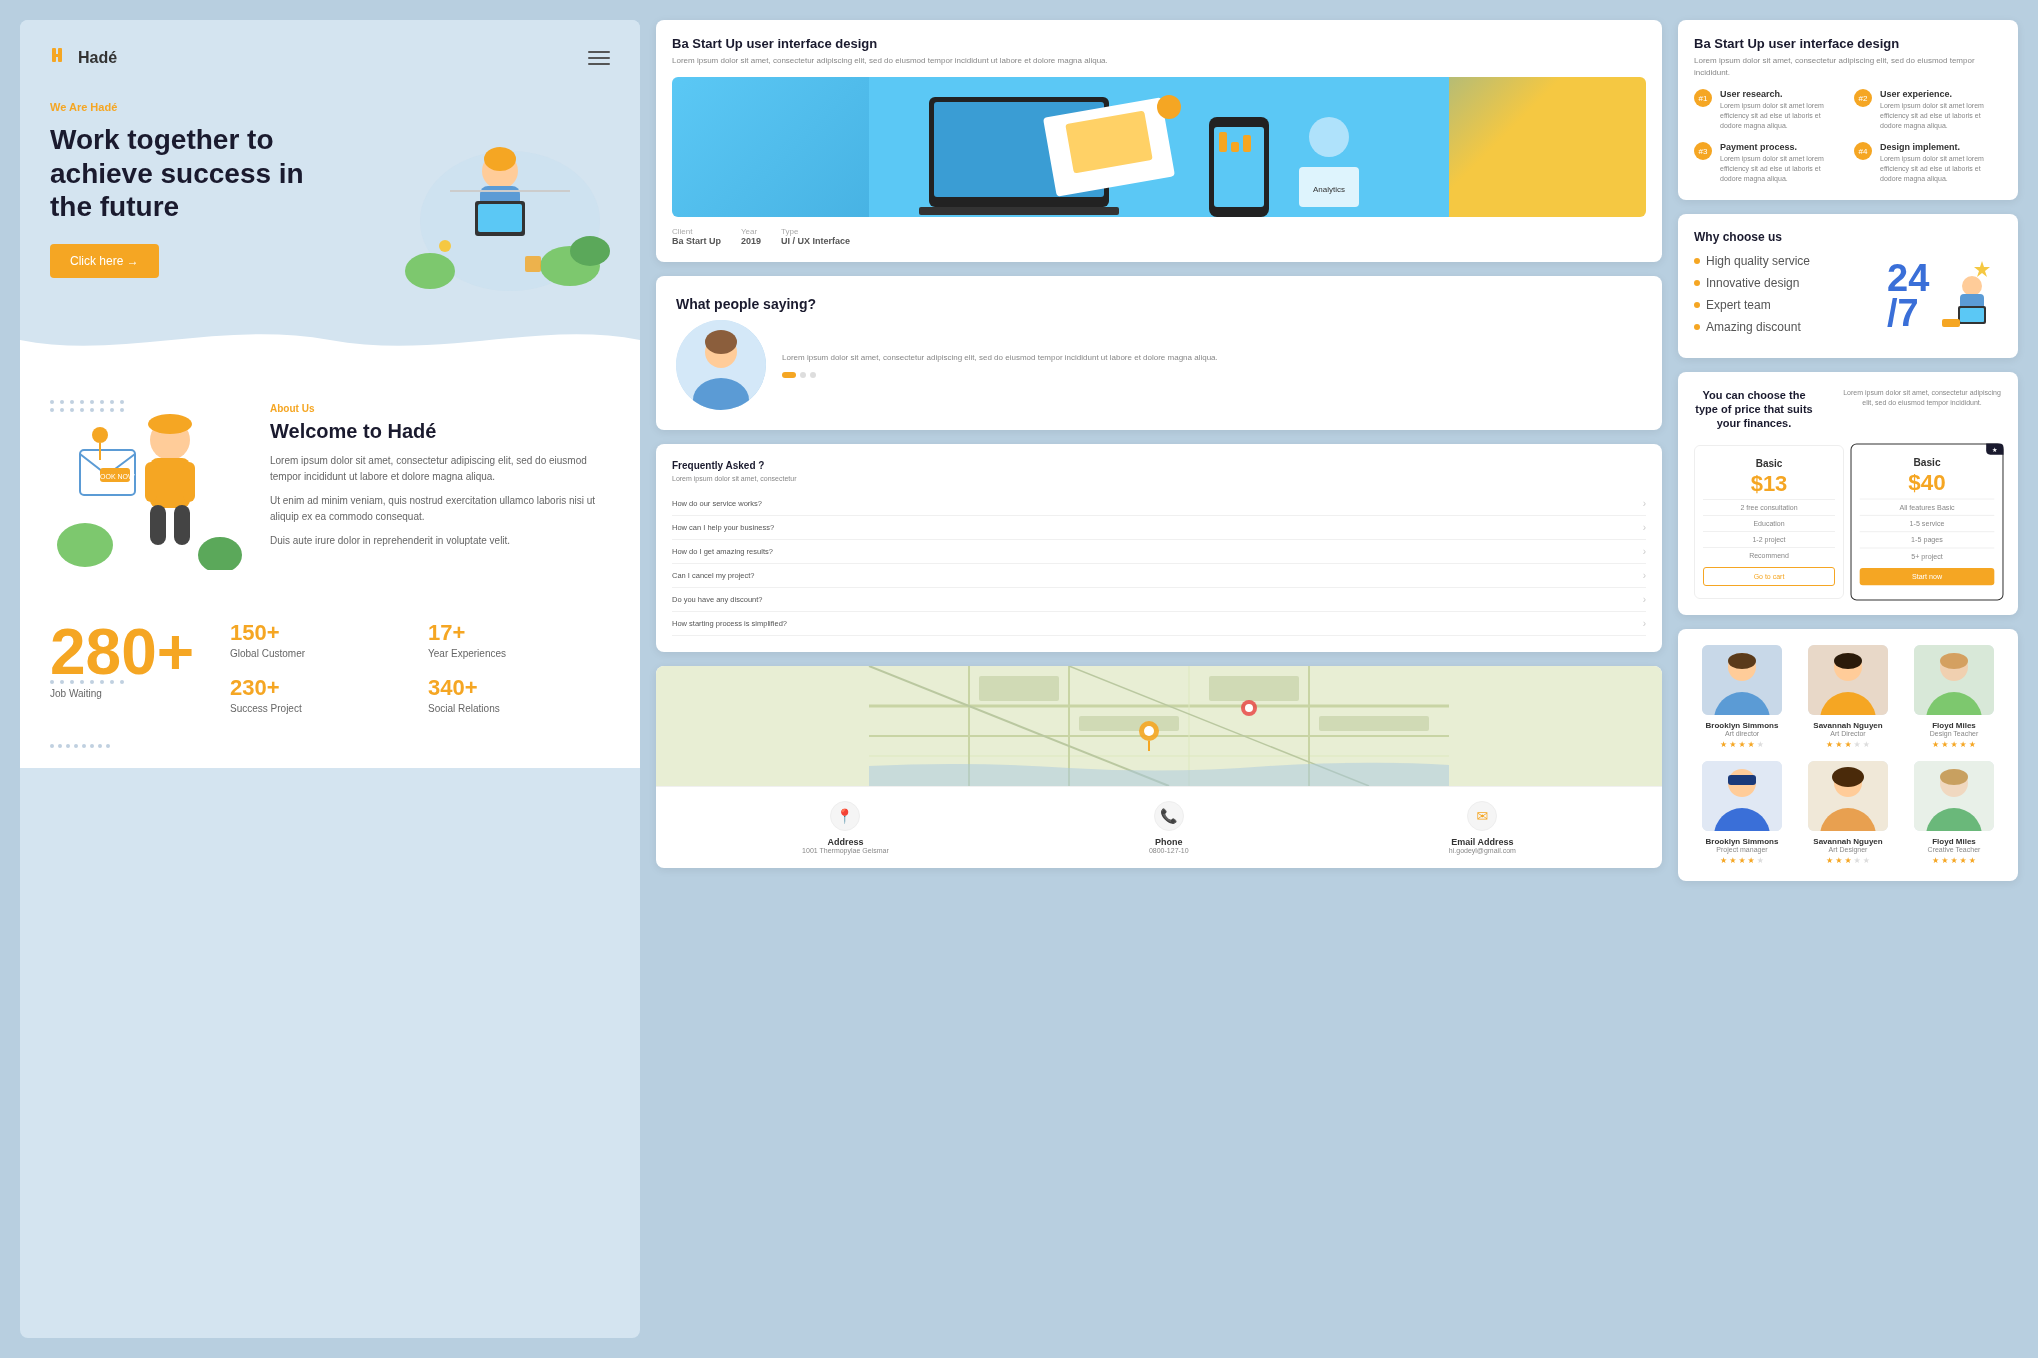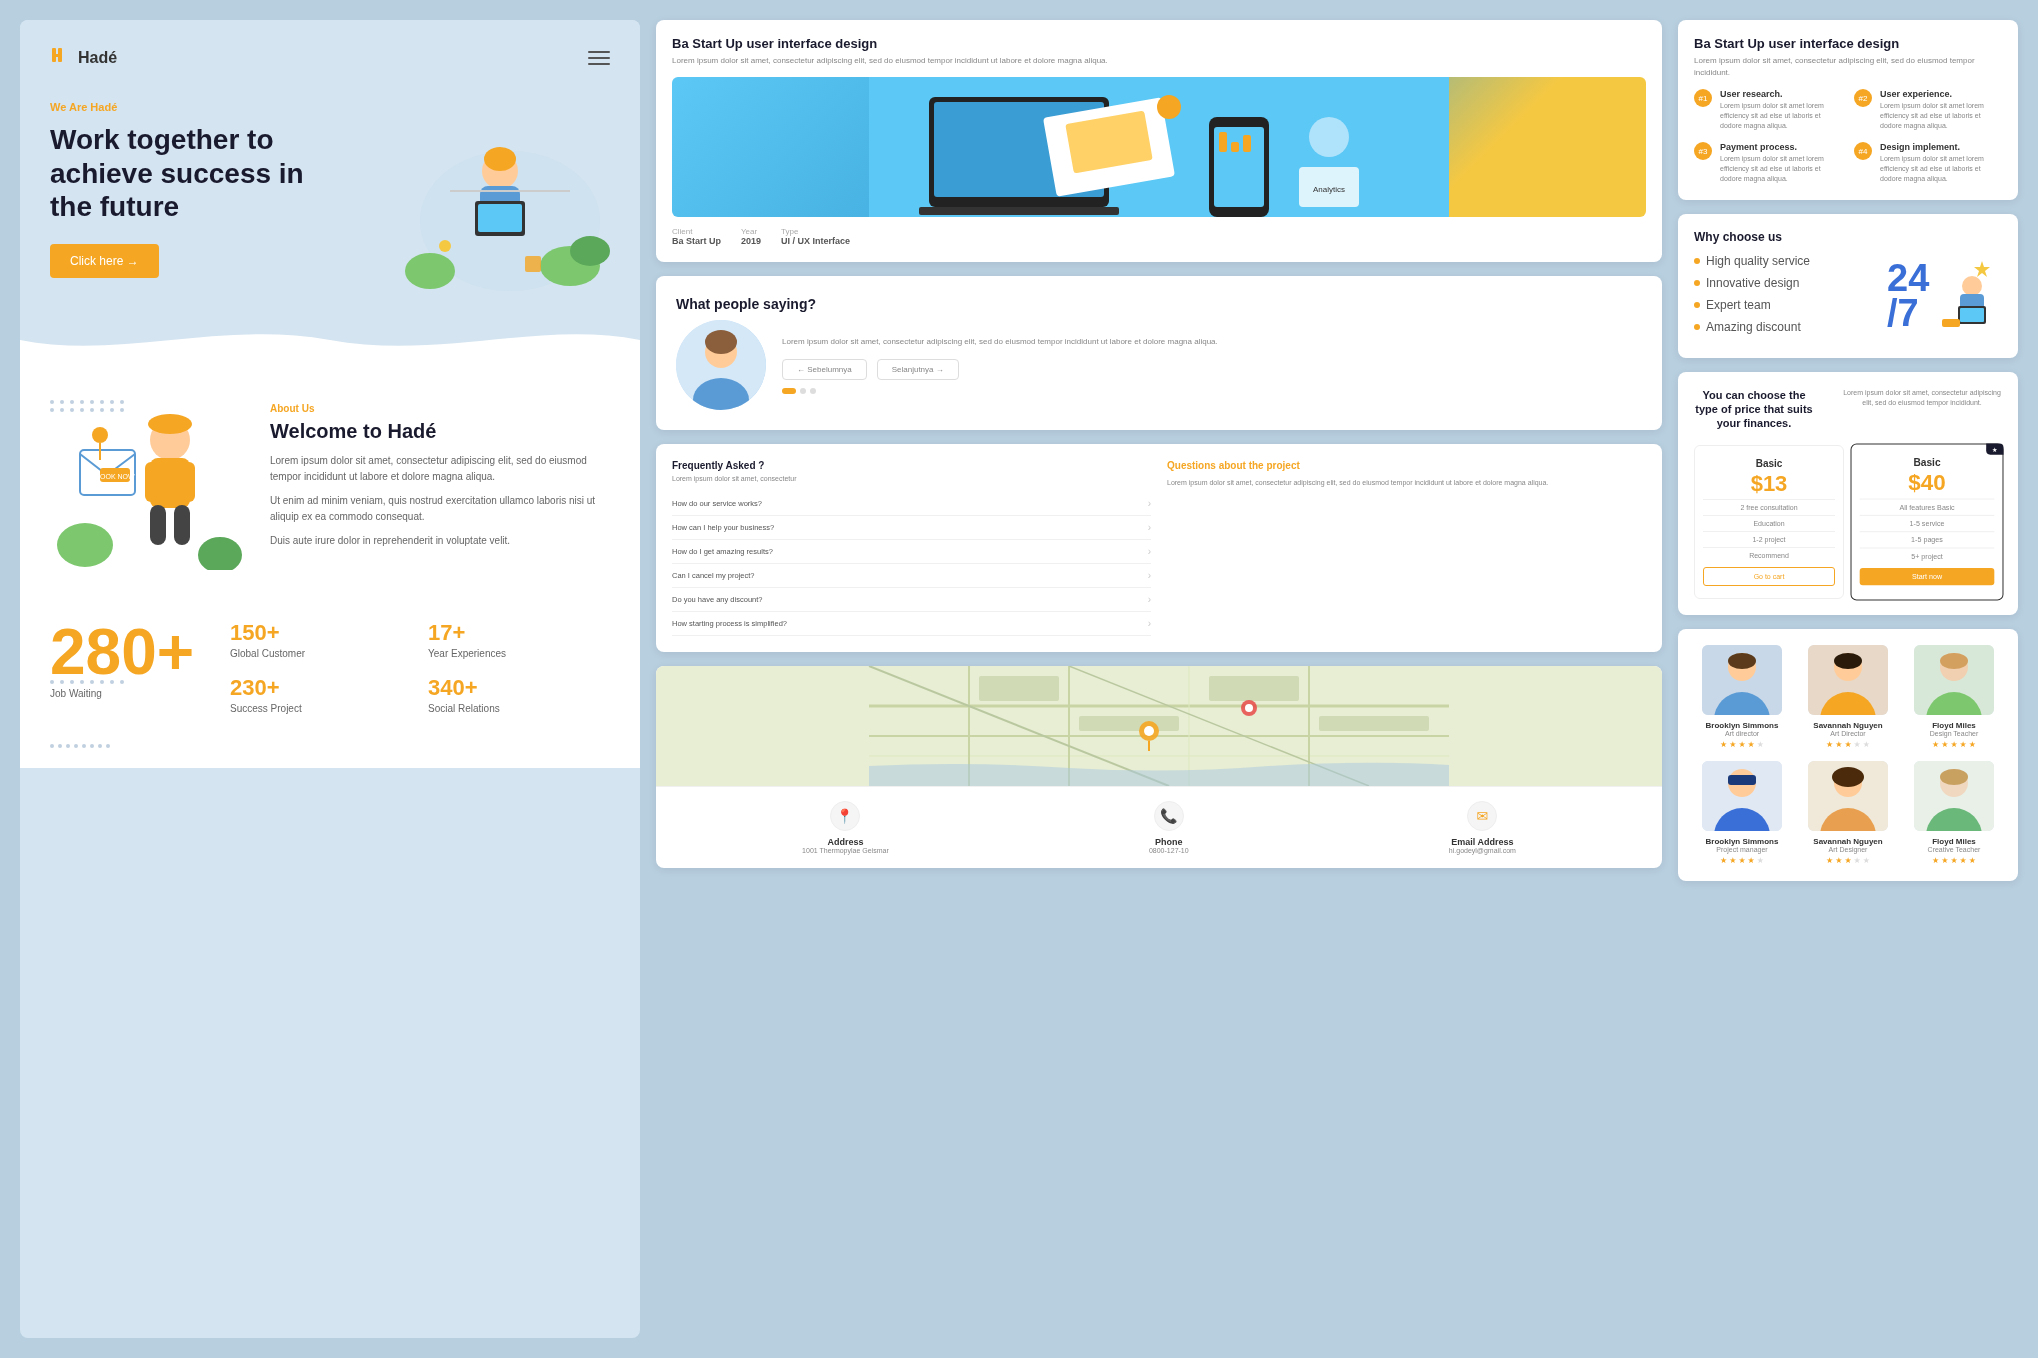--- a/index.html
+++ b/index.html
@@ -875,24 +875,20 @@
         <svg viewBox="0 0 90 90" width="90" height="90" fill="none">
           <circle cx="45" cy="45" r="45" fill="#d4e8f8"></circle>
           <circle cx="45" cy="32" r="16" fill="#ffcc99"></circle>
           <ellipse cx="45" cy="80" rx="28" ry="22" fill="#5b9bd5"></ellipse>
 
           <ellipse cx="45" cy="22" rx="16" ry="12" fill="#8b5e3c"></ellipse>
         </svg>
       </div>
       <div style="flex:1;">
         <p class="testimonial-text">Lorem ipsum dolor sit amet, consectetur adipiscing elit, sed do eiusmod tempor incididunt ut labore et dolore magna aliqua.</p>
-        <div class="testimonial-actions">
-          <button class="testi-btn">← Sebelumnya</button>
-          <button class="testi-btn">Selanjutnya →</button>
-        </div>
         <div class="testi-dots">
           <div class="testi-dot active"></div>
           <div class="testi-dot"></div>
           <div class="testi-dot"></div>
         </div>
       </div>
     </div>
   </div>
 
   <div class="card faq-card">
@@ -917,24 +913,20 @@
           <span class="faq-arrow">›</span>
         </div>
         <div class="faq-item">
           <span class="faq-question">Do you have any discount?</span>
           <span class="faq-arrow">›</span>
         </div>
         <div class="faq-item">
           <span class="faq-question">How starting process is simplified?</span>
           <span class="faq-arrow">›</span>
         </div>
-      </div>
-      <div class="faq-right">
-        <div class="faq-right-heading">Questions about the project</div>
-        <div class="faq-right-text">Lorem ipsum dolor sit amet, consectetur adipiscing elit, sed do eiusmod tempor incididunt ut labore et dolore magna aliqua.</div>
       </div>
     </div>
   </div>
 
   <div class="card map-card">
     <div class="map-placeholder">
       <svg viewBox="0 0 580 120" style="width:100%;height:100%;" fill="none">
         <rect width="580" height="120" fill="#e8eed4"></rect>
 
         <line x1="0" y1="40" x2="580" y2="40" stroke="#c8d4a4" stroke-width="3"></line>

